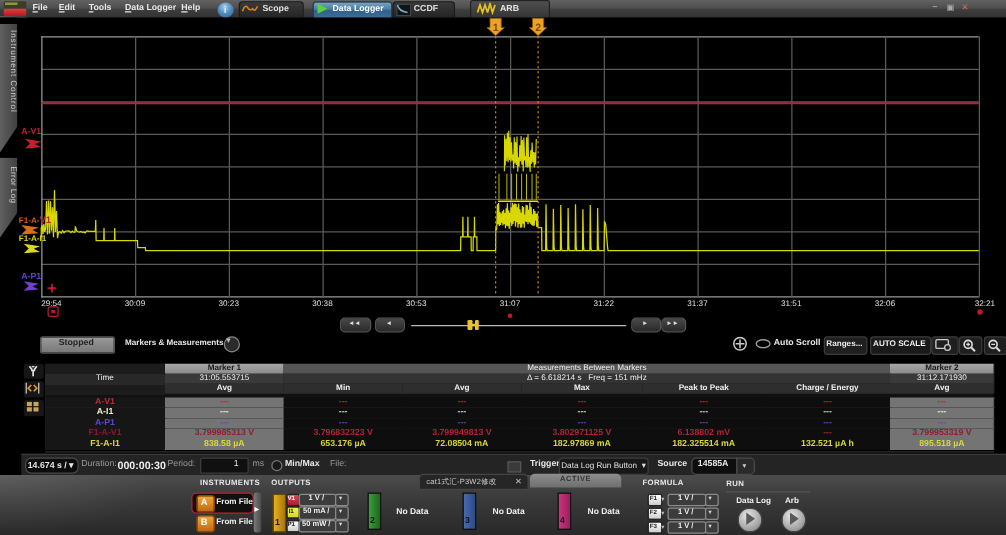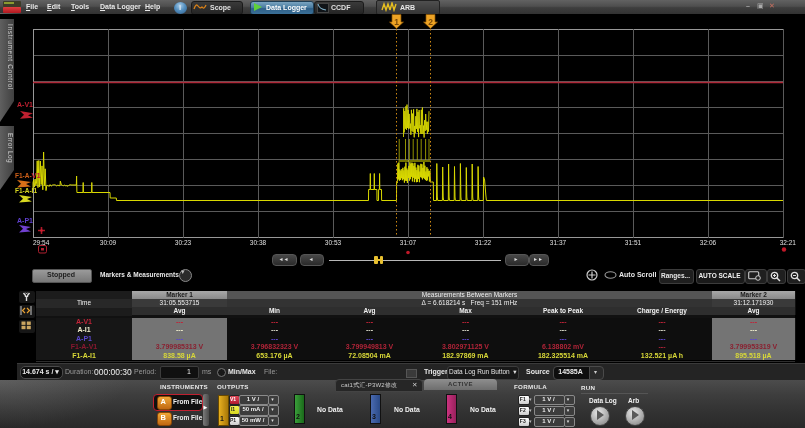--- a/index.html
+++ b/index.html
@@ -296,21 +296,21 @@
     <div class="t" style="left:576px;top:60.900000000000006px;width:100px;text-align:center;font-size:7px;font-weight:bold;color:#d8d838;line-height:8.6px;">132.521 µA h</div>
 <div class="ab" style="left:676px;top:60.900000000000006px;width:83px;height:8.6px;background:#747474;border-right:1px solid #111;"></div>
     <div class="t" style="left:676px;top:60.900000000000006px;width:83px;text-align:center;font-size:7px;font-weight:bold;color:#d8d838;line-height:8.6px;">895.518 µA</div>
 <div class="ab" style="left:0;top:69.5px;width:759px;height:1px;background:#2e2e2e;"></div>
 </div>
 
 <div class="ab" style="left:17px;top:363px;width:788px;height:17px;background:#242424;border-top:1px solid #3a3a3a;"></div>
 <div class="btn" style="left:20px;top:366px;width:41px;height:11px;background:#0c0c0c;border:1px solid #4a4a4a;border-radius:5px;"></div>
 <div class="t" style="left:20px;top:368px;width:41px;text-align:center;font-size:7px;font-weight:bold;color:#e8e8e8;">14.674 s / ▾</div>
 <div class="t" style="left:65px;top:368px;font-size:7px;color:#999;">Duration:</div>
-<div class="t" style="left:94px;top:366.5px;font-size:8.5px;font-weight:normal;color:#f0f0f0;">000:00:30</div>
+<div class="t" style="left:94px;top:366.5px;font-size:8.5px;font-weight:bold;color:#f0f0f0;">000:00:30</div>
 <div class="t" style="left:134px;top:368px;font-size:7px;color:#999;">Period:</div>
 <div class="btn" style="left:160px;top:366px;width:37px;height:11px;background:#101010;border:1px solid #3c3c3c;border-radius:2px;"></div>
 <div class="t" style="left:160px;top:368px;width:31px;text-align:right;font-size:7px;color:#e8e8e8;">1</div>
 <div class="t" style="left:202px;top:368px;font-size:7px;color:#999;">ms</div>
 <div class="ab" style="left:217px;top:367.5px;width:7px;height:7px;border-radius:50%;border:1px solid #777;background:#181818;"></div>
 <div class="t" style="left:228px;top:368px;font-size:7px;font-weight:bold;color:#e8e8e8;">Min/Max</div>
 <div class="t" style="left:264px;top:368px;font-size:7px;color:#999;">File:</div>
 <div class="ab" style="left:406px;top:369px;width:9px;height:7px;background:#3a3a3a;border:1px solid #555;"></div>
 <div class="t" style="left:424px;top:368px;font-size:7px;font-weight:bold;color:#e8e8e8;">Trigger</div>
 <div class="btn" style="left:447px;top:365.5px;width:70px;height:12px;background:#181818;border:1px solid #3c3c3c;"></div>

